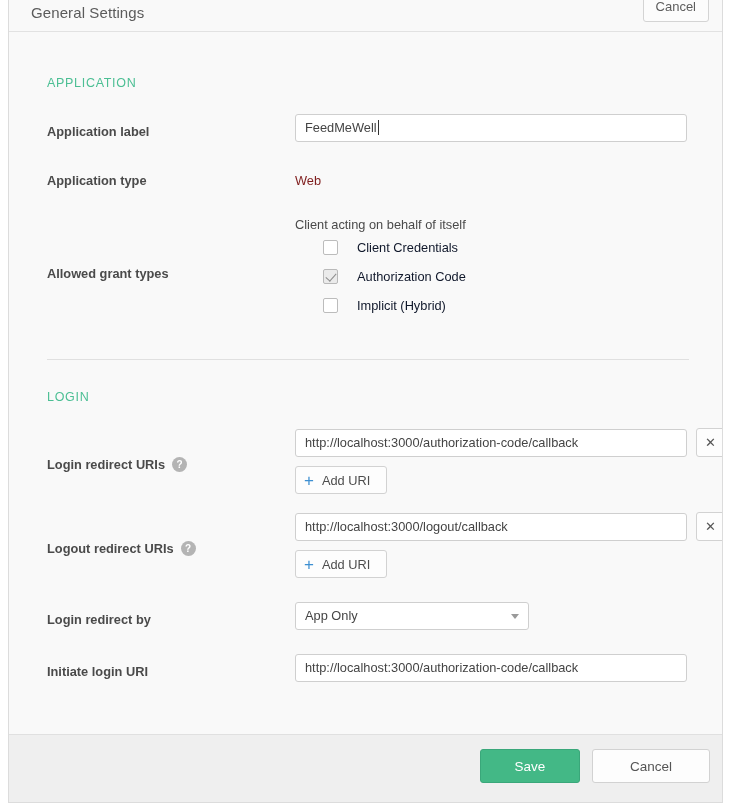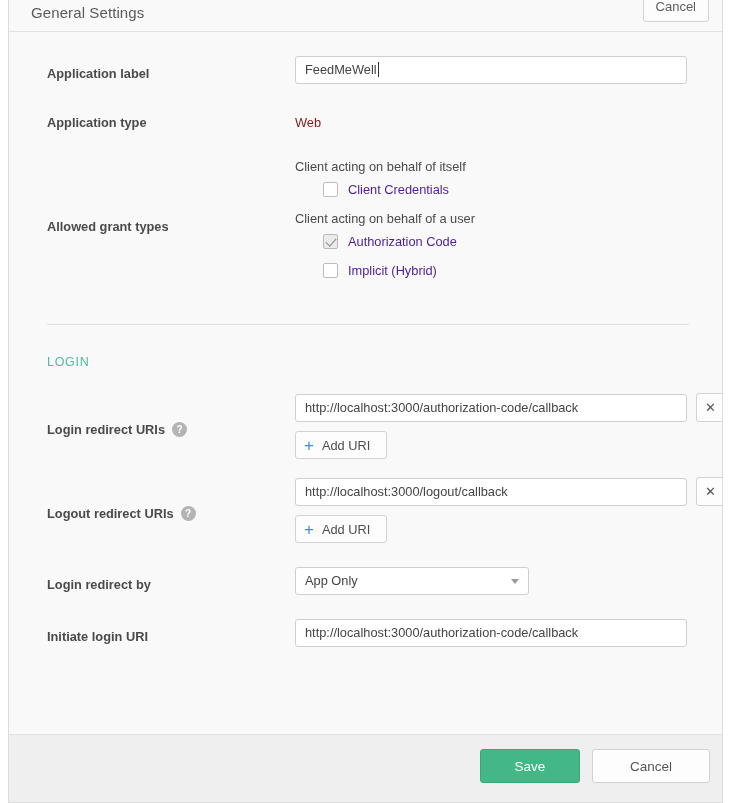--- a/index.html
+++ b/index.html
@@ -195,21 +195,22 @@
     left: 4px;
     top: 1px;
     width: 5px;
     height: 9px;
     border: solid #8d8d8d;
     border-width: 0 1.6px 1.6px 0;
     transform: rotate(42deg);
   }
   .check-label {
     font-size: 12.8px;
-    color: #4c1d95;
+    color: #0f172a;
+    margin-left: 9px;
   }
 
   
   .uri-line {
     display: flex;
     align-items: center;
     gap: 9px;
   }
   .remove-btn {
     width: 29px;
@@ -324,20 +325,21 @@
 <div id="app-root">
   <div class="card">
 
     <div class="card-header">
       <div class="card-title">General Settings</div>
       <button class="header-cancel-btn">Cancel</button>
     </div>
 
     <div class="card-body">
 
+      <div class="section-heading application">APPLICATION</div>
 
       <div class="row-gap-lg"></div>
 
       <div class="field-row">
         <div class="field-label">
           <span>Application label</span>
         </div>
         <div class="field-control">
           <div class="fake-input"><span>FeedMeWell</span><span class="caret"></span></div>
         </div>
@@ -362,21 +364,20 @@
         </div>
         <div class="field-control grant-group">
 
           <p class="grant-subhead">Client acting on behalf of itself</p>
 
           <div class="check-row">
             <span class="checkbox"></span>
             <span class="check-label">Client Credentials</span>
           </div>
 
-          <p class="grant-subhead second">Client acting on behalf of a user</p>
 
           <div class="check-row">
             <span class="checkbox checked disabled"></span>
             <span class="check-label">Authorization Code</span>
           </div>
 
 
           <div class="check-row">
             <span class="checkbox"></span>
             <span class="check-label">Implicit (Hybrid)</span>

